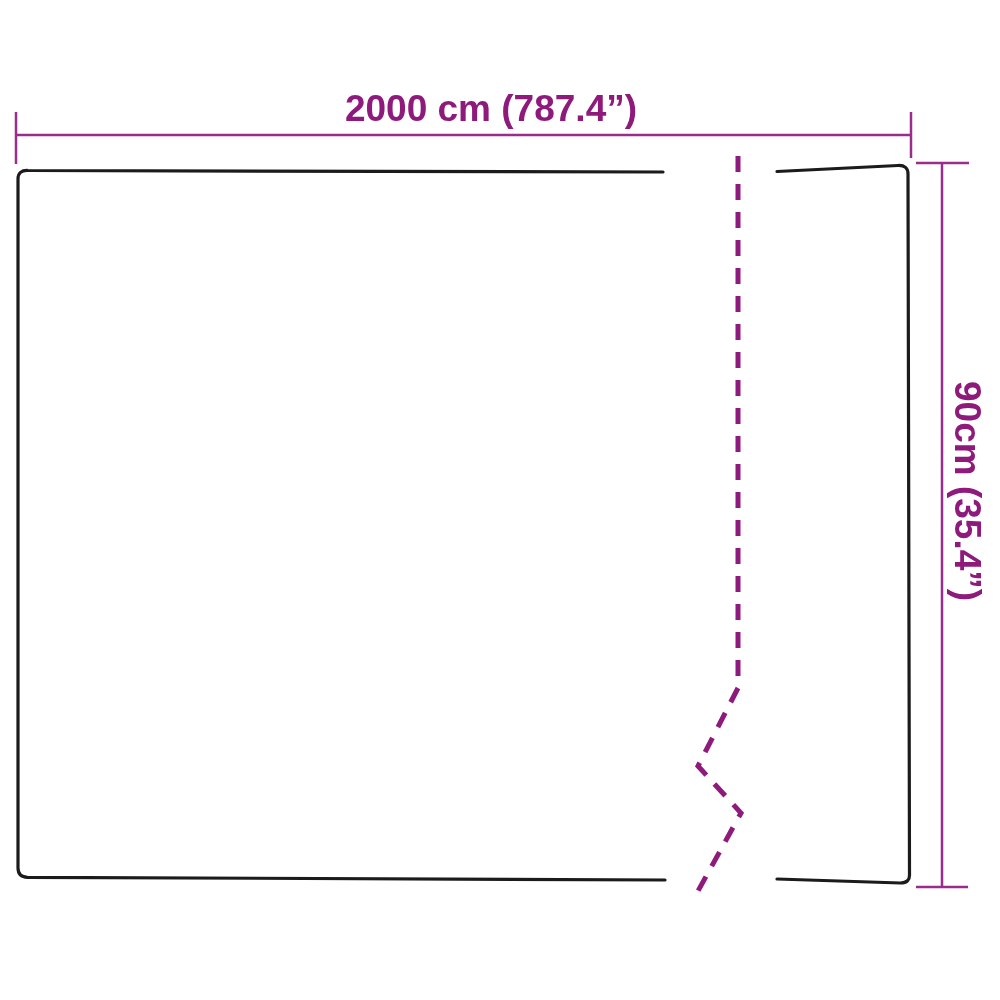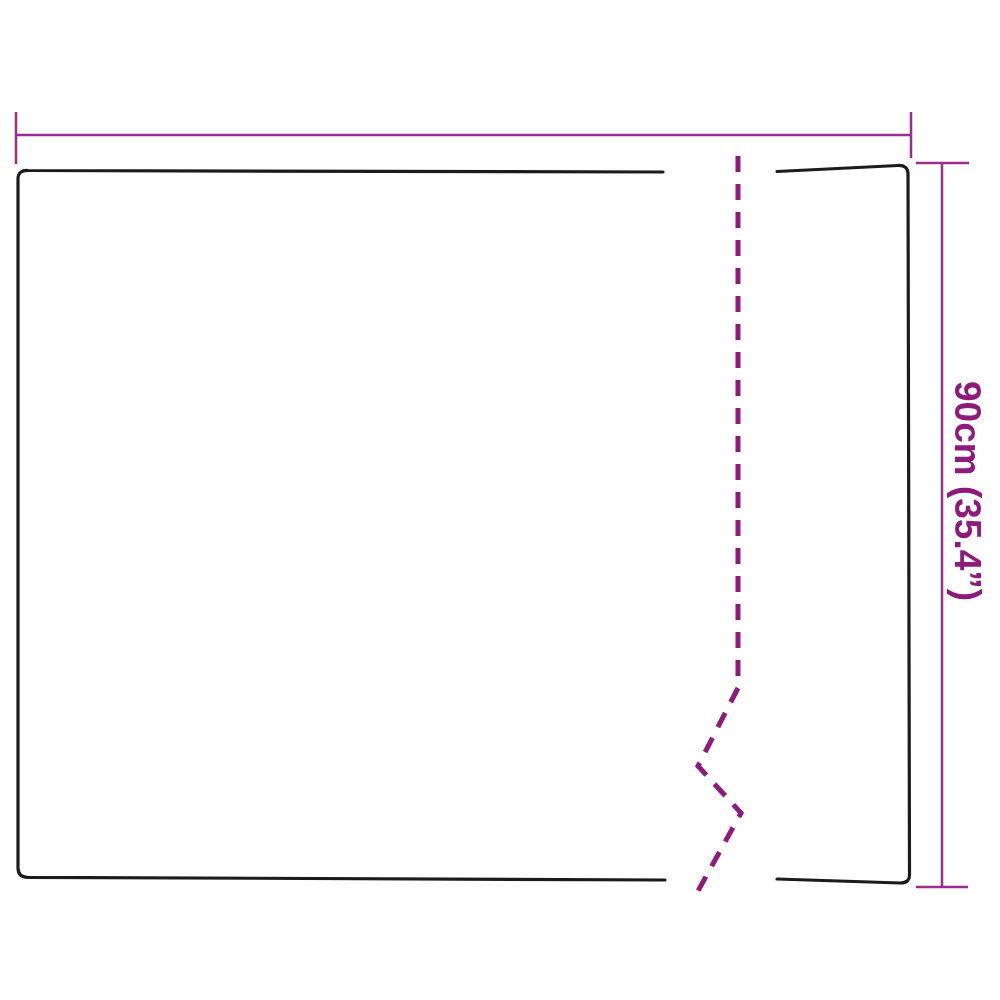--- a/index.html
+++ b/index.html
@@ -71,16 +71,17 @@
       <line x1="911" y1="112" x2="911" y2="158" stroke="var(--c-dimension_line)" stroke-width="2.5"></line>
     </g>
 
     <g>
       <line x1="942" y1="163" x2="942" y2="887" stroke="var(--c-dimension_line)" stroke-width="2.5"></line>
       <line x1="916" y1="163" x2="969" y2="163" stroke="var(--c-dimension_line)" stroke-width="2.5"></line>
       <line x1="916" y1="887" x2="968" y2="887" stroke="var(--c-dimension_line)" stroke-width="2.5"></line>
     </g>
   </svg>
 
+  <div class="dim-label dim-label-top">2000 cm (787.4”)</div>
 
   <div class="dim-label dim-label-right">90cm (35.4”)</div>
 
 </div>
 
 </body></html>

